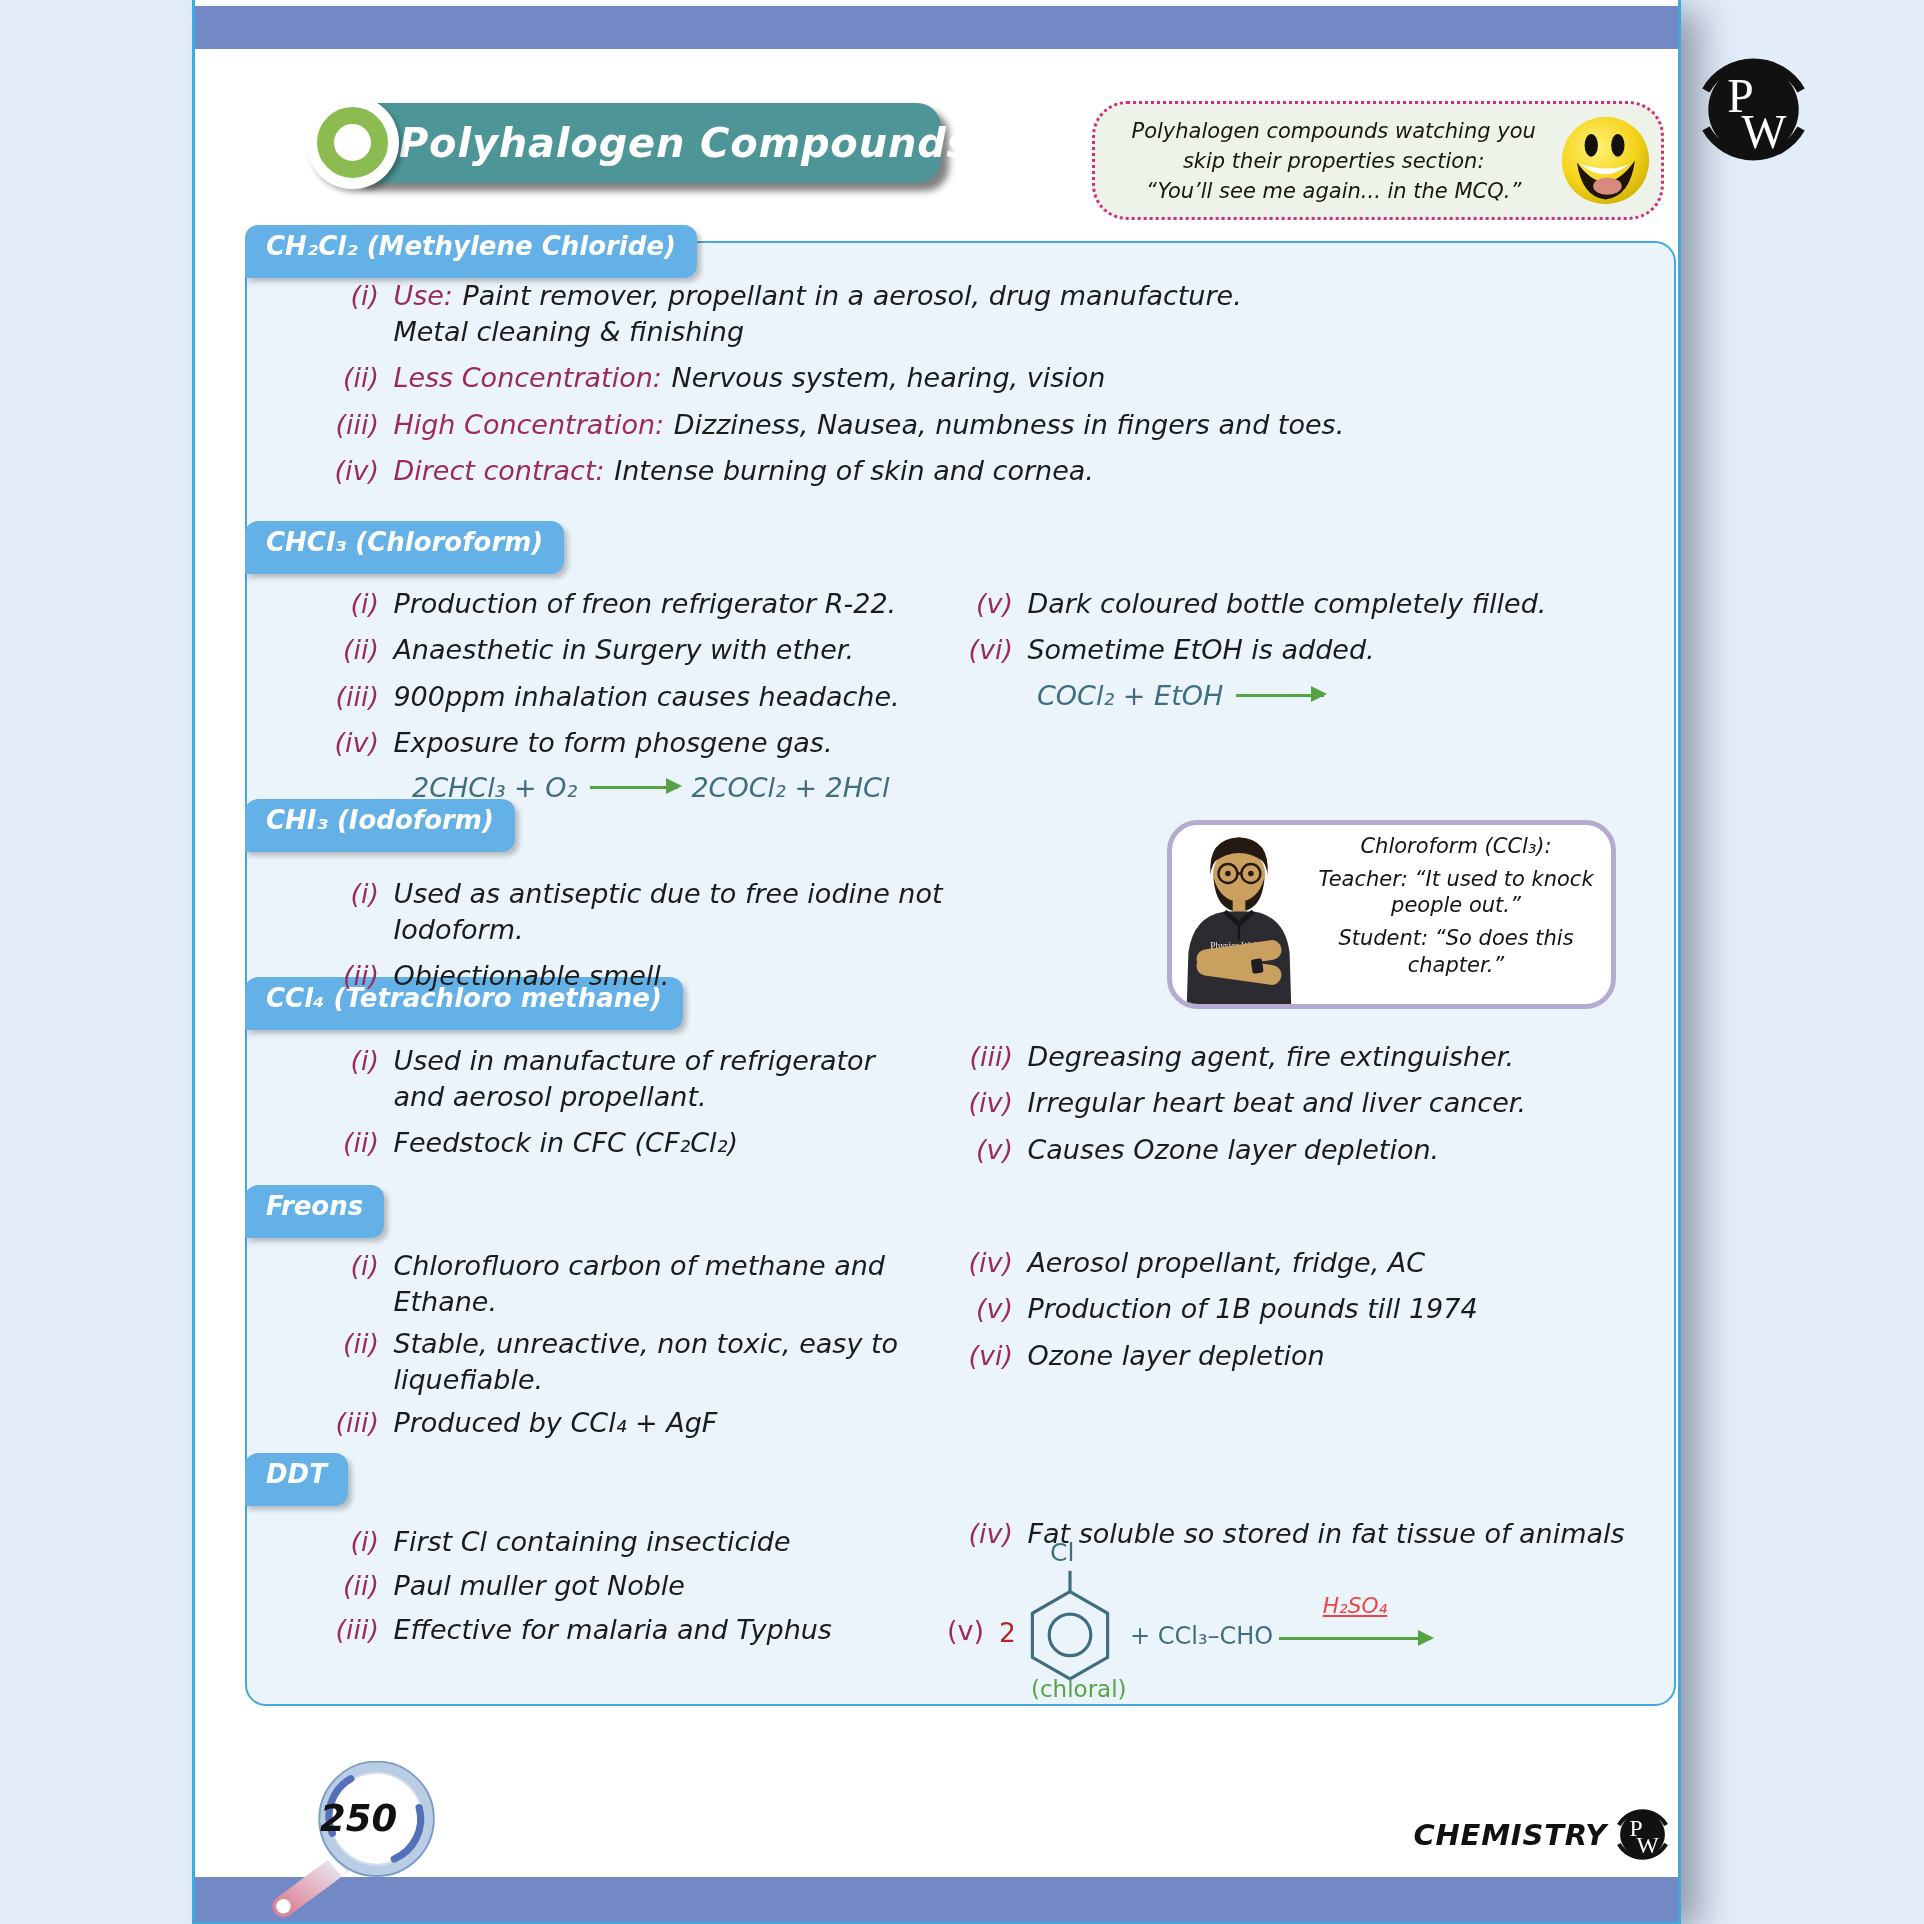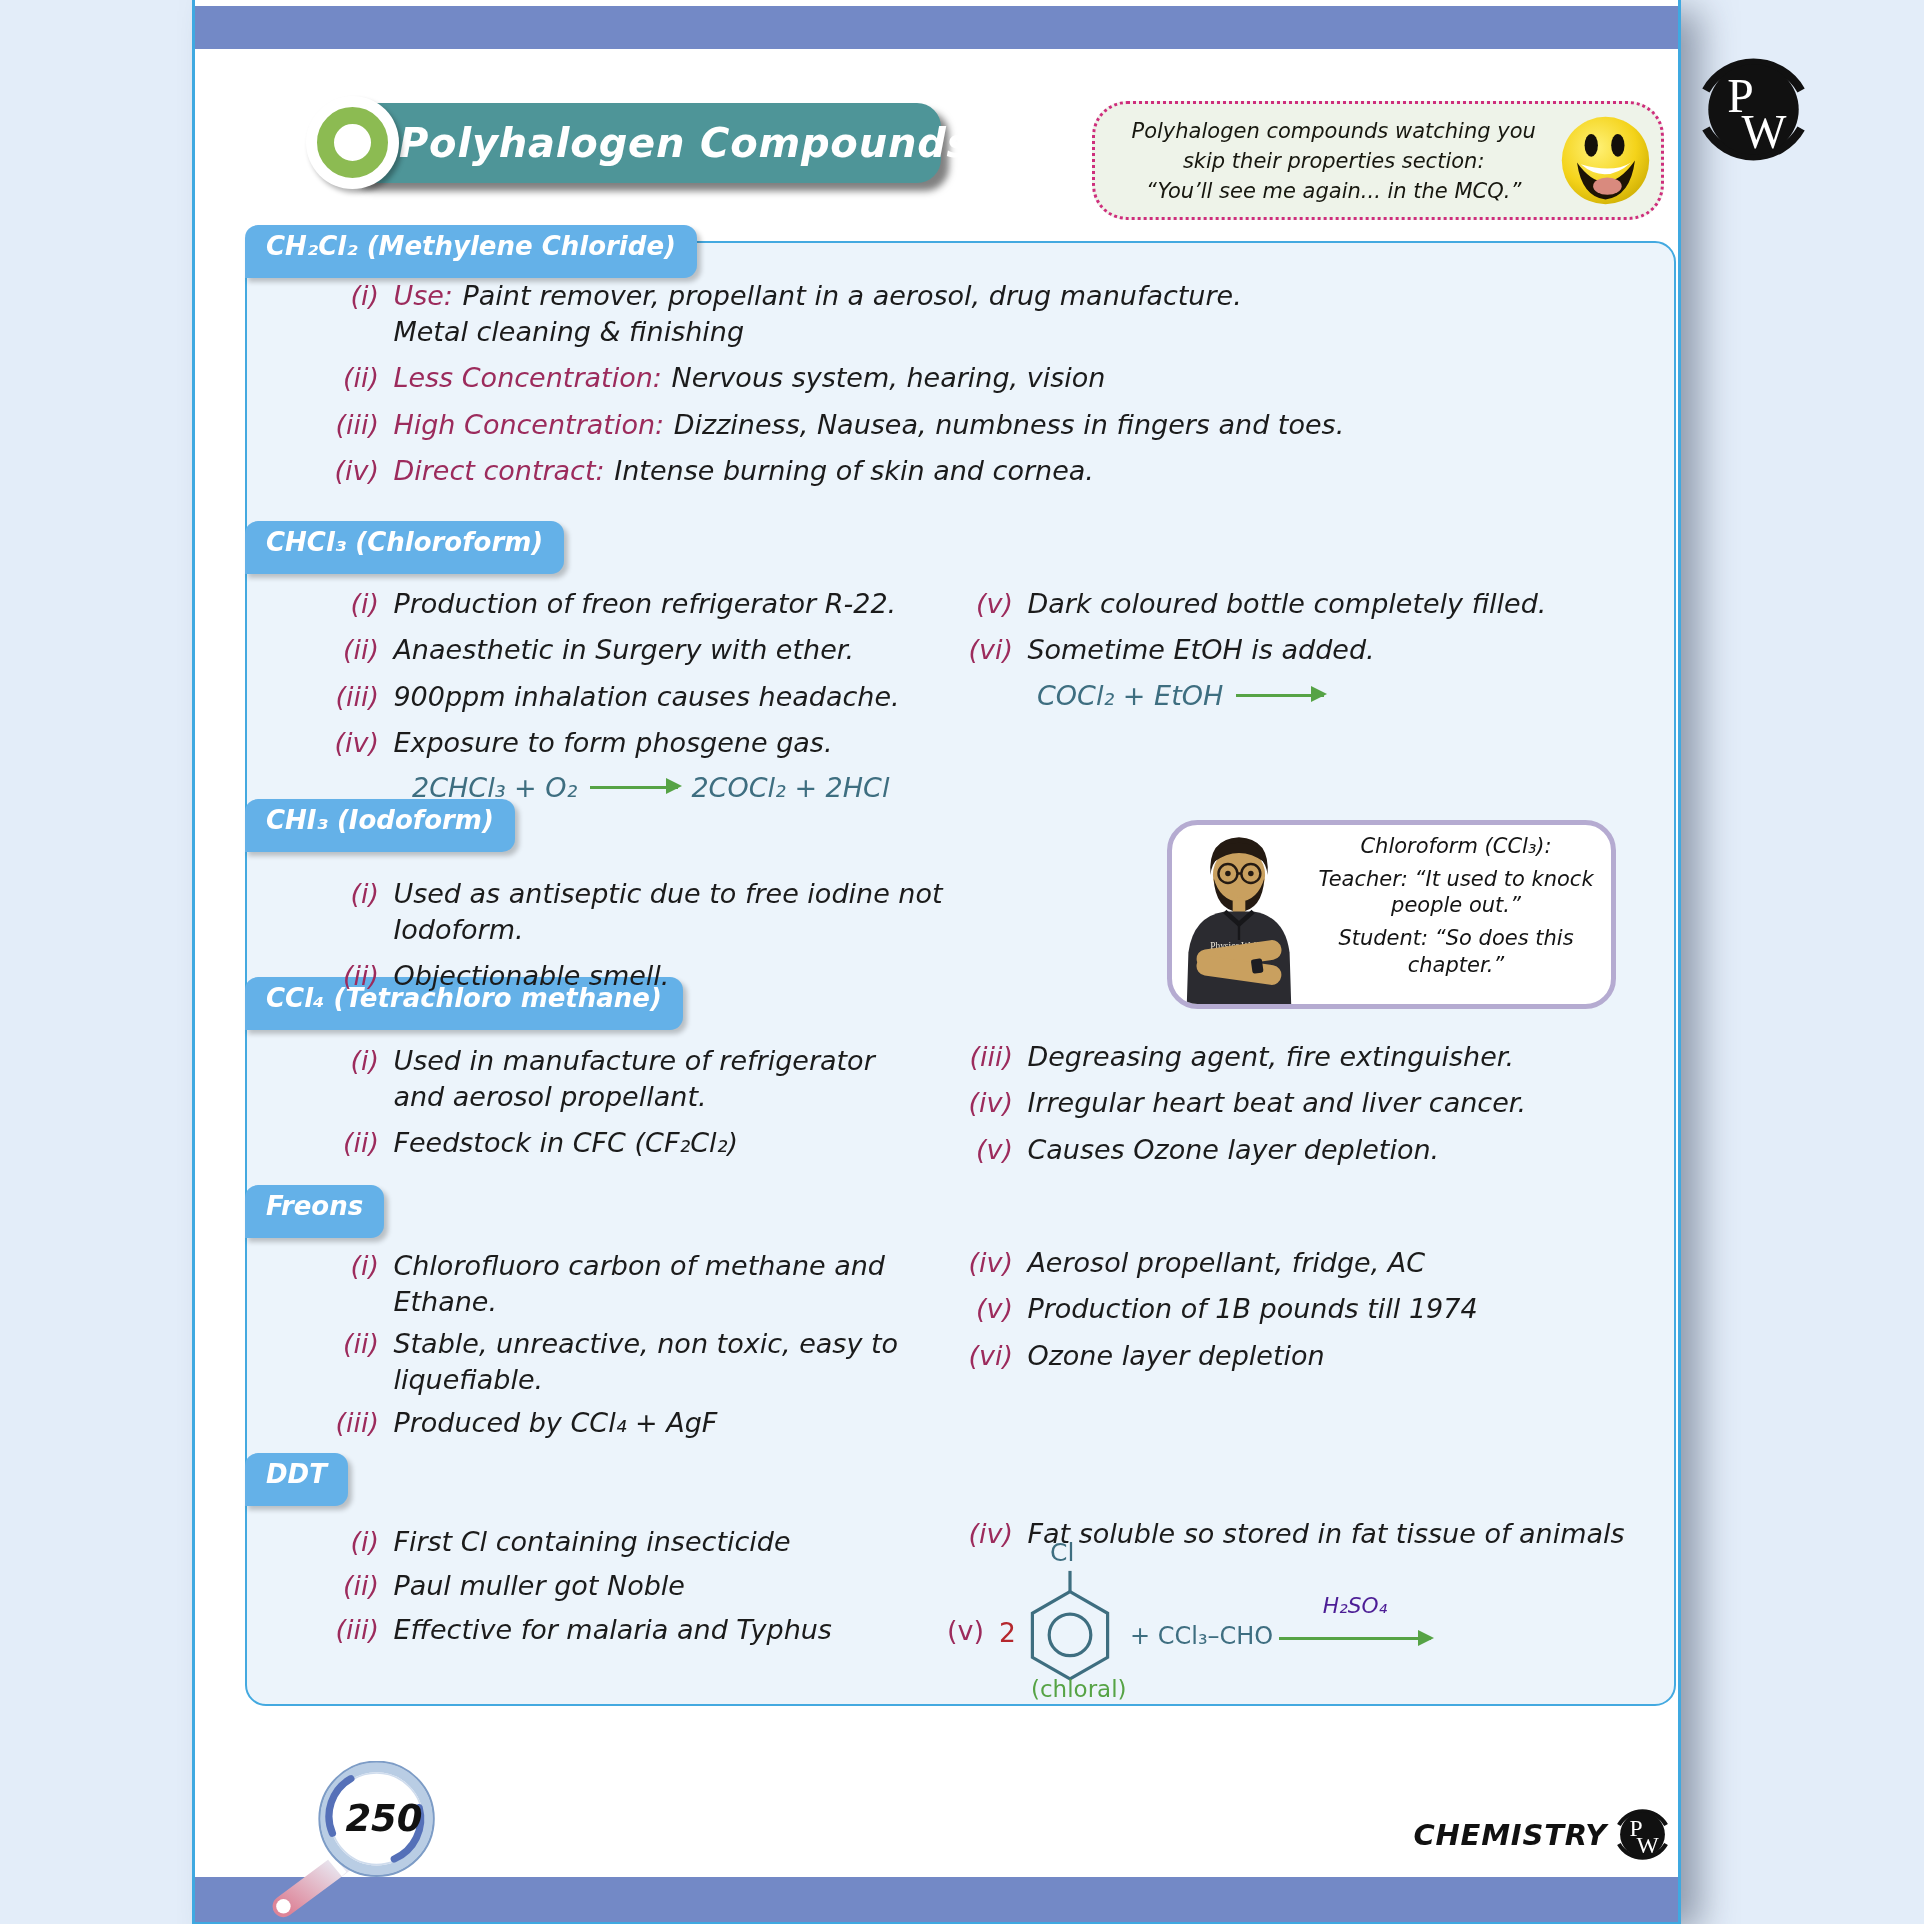--- a/index.html
+++ b/index.html
@@ -58,26 +58,26 @@
   .teacher-title{margin-bottom:6.4px;}
   .teacher-line{margin-bottom:6.4px;}
 
   .rx{position:absolute;white-space:nowrap;}
   .rx-num{color:#9c2b5c;font-size:27px;}
   .rx-coef{color:#b5272d;font-size:26.5px;}
   .rx-teal{color:#3e6e80;font-size:24px;}
   .rx-cl{color:#3e6e80;font-size:25px;}
   .rx-green{color:#56a345;font-size:23px;}
   .rx-arrow-grp{position:absolute;width:168px;text-align:center;}
-  .rx-h2so4{color:#4c1d95;font-size:21.7px;font-style:italic;margin-bottom:10px;}
+  .rx-h2so4{color:#ef4444;font-size:21.7px;font-style:italic;margin-bottom:10px;text-decoration:underline;}
   .rx-arrow{display:inline-block;position:relative;width:152px;height:3.2px;background:#56a345;}
   .rx-arrow::after{content:'';position:absolute;right:-3.2px;top:-7.2px;width:0;height:0;
                 border-left:16px solid #56a345;border-top:8.8px solid transparent;border-bottom:8.8px solid transparent;}
 
-  .page-num{position:absolute;left:125px;top:1797px;width:128px;text-align:center;
+  .page-num{position:absolute;left:125px;top:1797px;width:128px;
             font-weight:bold;font-style:italic;font-size:37px;color:#111;}
   .chem-label{position:absolute;left:1171px;top:1818px;width:241px;text-align:right;
               font-weight:bold;font-style:italic;font-size:29px;color:#111;letter-spacing:0.8px;}
   .magnifier{position:absolute;left:61px;top:1761px;width:201px;height:159px;}
 </style>
 </head>
 <body>
 
 <div class="stage">
 

